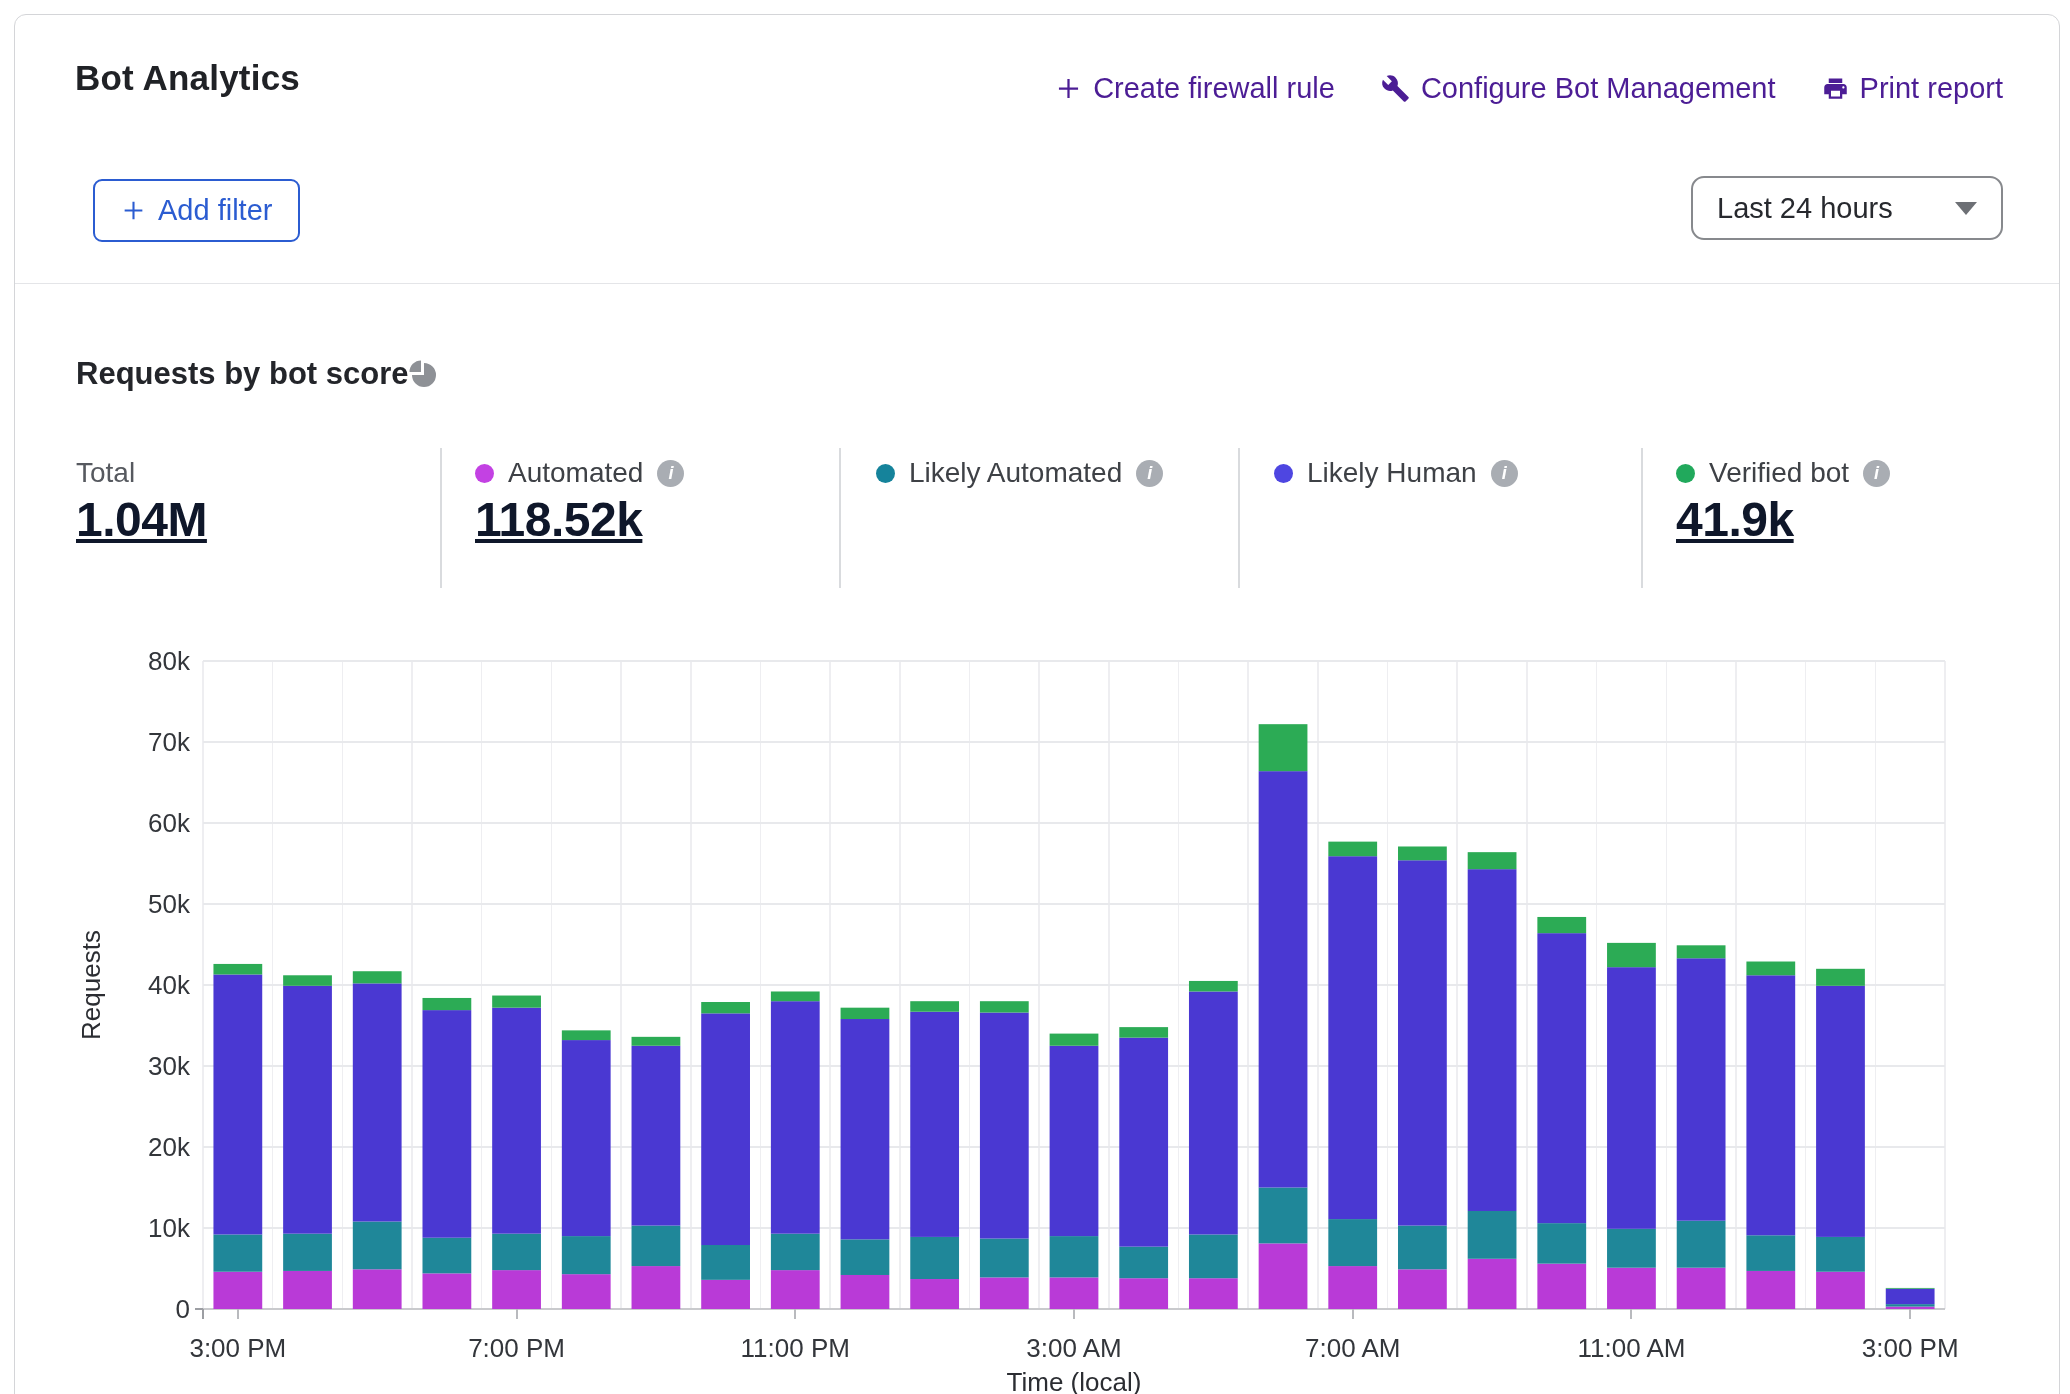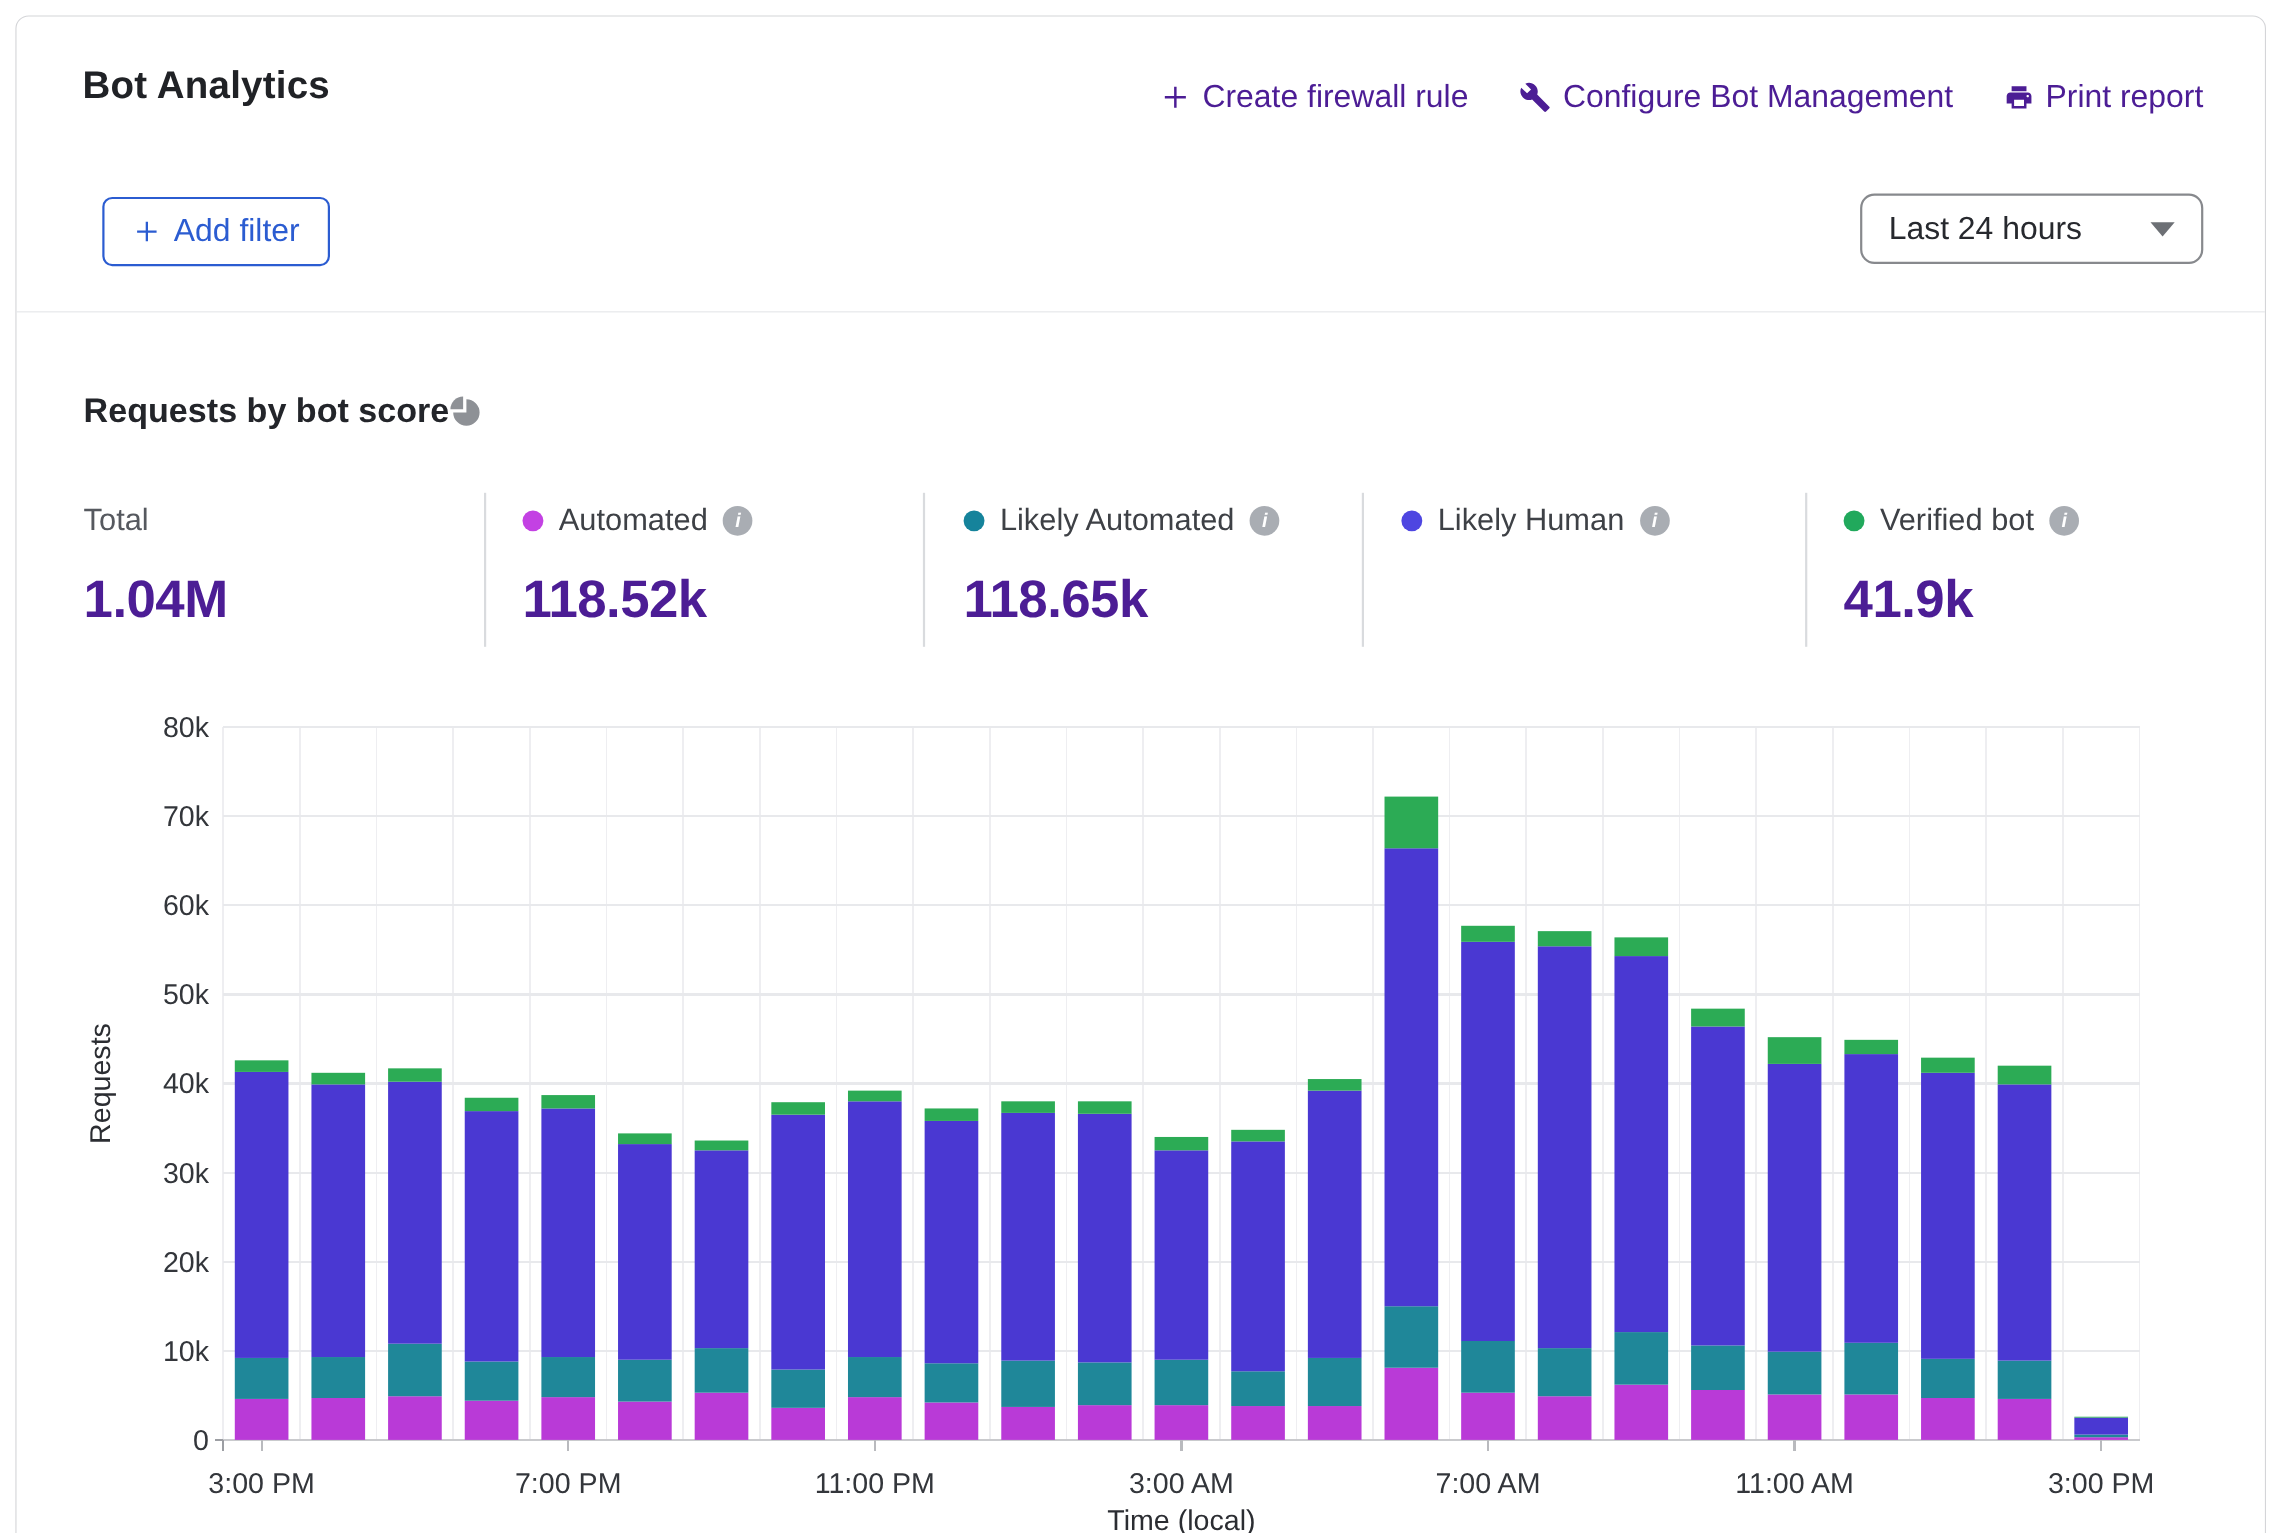--- a/index.html
+++ b/index.html
@@ -64,21 +64,21 @@
   .stat-top { display:flex; align-items:center; gap:14px; height:34px; }
   .dot { width:19px; height:19px; border-radius:50%; display:inline-block; }
   .stat-label { font-size:28px; color:#3e4146; }
   .stat-label.muted { color:#56595f; }
   .info {
     width:27px; height:27px; border-radius:50%; background:#a9adb3;
     color:#fff; font-size:18px; font-weight:700; font-style:italic;
     display:inline-flex; align-items:center; justify-content:center; cursor:pointer;
   }
   .stat-value {
-    margin-top:28px; font-size:48px; font-weight:700; color:#4c1d95; letter-spacing:-.5px;
+    margin-top:2px; font-size:48px; font-weight:700; color:#0f172a; letter-spacing:-.5px;text-decoration:underline;
   }
   .stat-divider {
     position:absolute; top:448px; width:0; height:140px; border-left:2px solid #d9dbde;
   }
 
   
   .chart-svg { position:absolute; left:0; top:630px; }
   .tick { font-family:"Liberation Sans", sans-serif; font-size:26px; fill:#33363b; }
   .ylab { text-anchor:end; }
   .xlab { text-anchor:middle; }
@@ -149,21 +149,20 @@
   </div>
   <div class="stat-value">118.52k</div>
 </div>
 
 <div class="stat" style="left:876px">
   <div class="stat-top">
     <span class="dot" style="background: rgb(21, 131, 155);"></span>
     <span class="stat-label">Likely Automated</span>
     <span class="info">i</span>
   </div>
-  <div class="stat-value">118.65k</div>
 </div>
 
 <div class="stat" style="left:1274px">
   <div class="stat-top">
     <span class="dot" style="background: rgb(78, 70, 225);"></span>
     <span class="stat-label">Likely Human</span>
     <span class="info">i</span>
   </div>
 </div>
 

